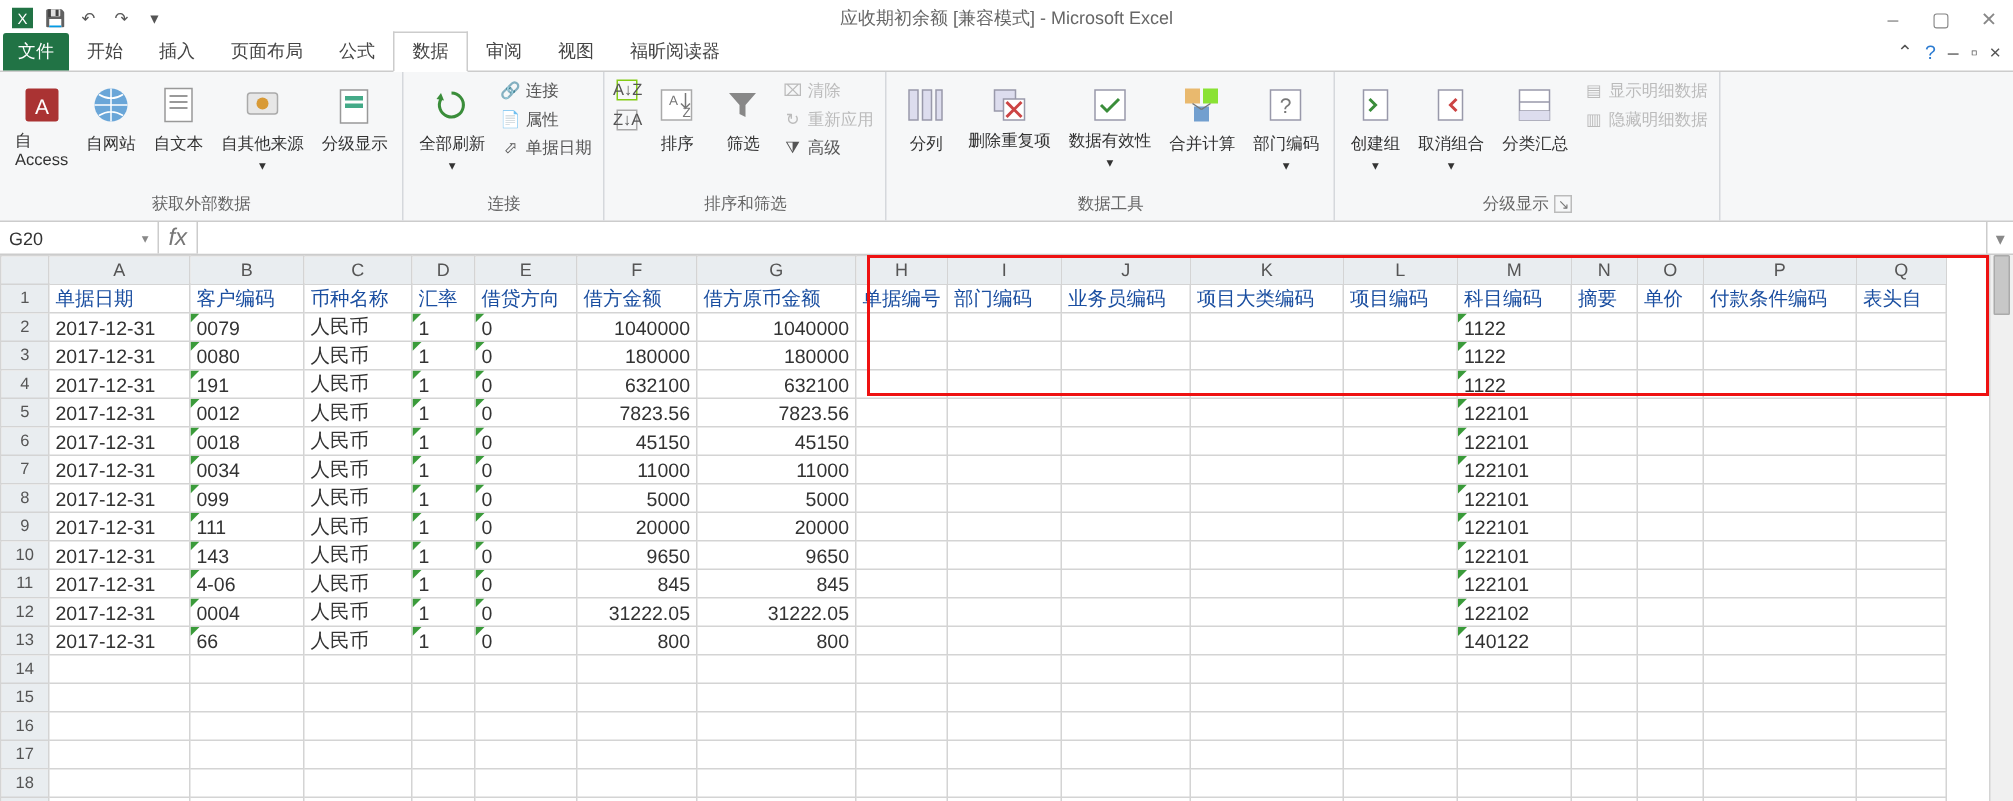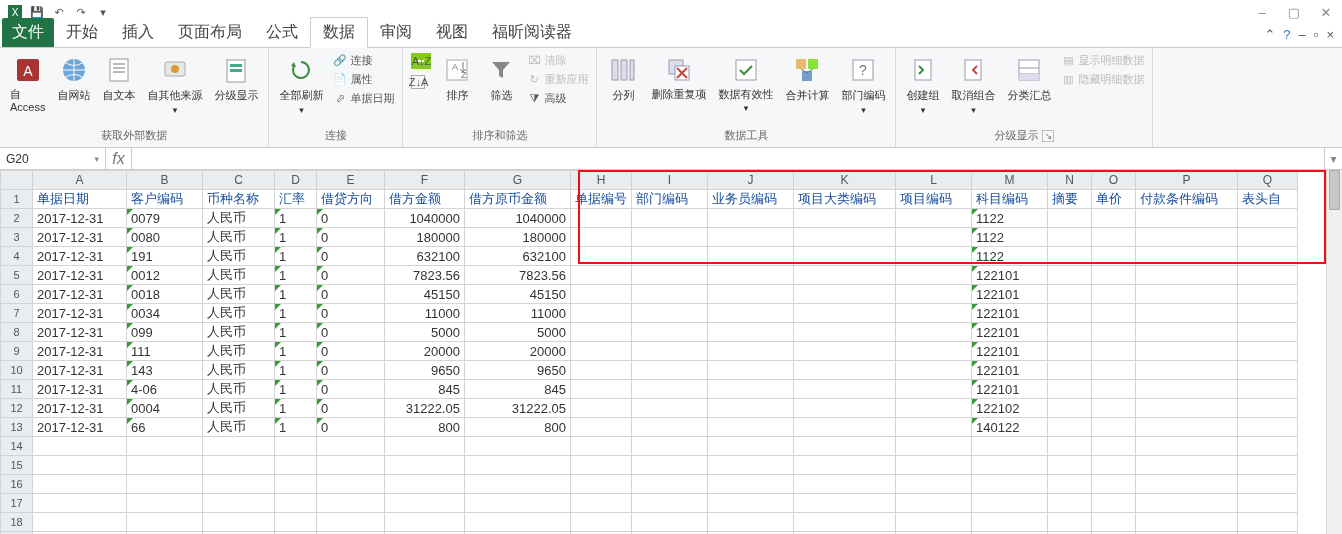--- a/index.html
+++ b/index.html
@@ -8,21 +8,21 @@
   
   .title-bar { height: 24px; background: #fff; display: flex; align-items: center; justify-content: space-between; padding: 0 6px; }
   .title-left { display: flex; align-items: center; gap: 4px; }
   .title-left .qat-btn { width: 18px; height: 18px; display: inline-flex; align-items: center; justify-content: center; font-size: 11px; color: #555; }
   .title-center { position: absolute; left: 50%; transform: translateX(-50%); color: #666; font-size: 12px; }
   .title-right { display: flex; gap: 12px; color: #888; }
   .win-btn { width: 20px; text-align: center; font-size: 13px; }
   
   
   .tabs { height: 24px; background: #fff; border-bottom: 1px solid #ccc; display: flex; align-items: flex-end; padding-left: 2px; position: relative; }
-  .tab { padding: 4px 12px; font-size: 16px; color: #444; cursor: pointer; }
+  .tab { padding: 4px 12px; font-size: 12px; color: #444; cursor: pointer; }
   .tab.file { background: #217345; color: #fff; border-radius: 2px 2px 0 0; padding: 4px 10px; }
   .tab.active { border: 1px solid #ccc; border-bottom: 1px solid #fff; background: #fff; margin-bottom: -1px; }
   .tabs-right { position: absolute; right: 8px; top: 3px; display: flex; gap: 8px; color: #555; font-size: 13px; }
   
   
   .ribbon { height: 100px; background: #f6f7f8; border-bottom: 1px solid #ccc; display: flex; }
   .group { border-right: 1px solid #d5d8dc; padding: 4px 6px 2px 6px; display: flex; flex-direction: column; justify-content: space-between; }
   .group-content { display: flex; align-items: flex-start; gap: 4px; flex: 1; }
   .group-label { text-align: center; font-size: 11px; color: #666; padding: 2px 0; position: relative; }
   .dialog-launcher { display:inline-block; margin-left:4px; width:12px; height:12px; line-height:11px; text-align:center; color:#777; border:1px solid #bbb; font-size:9px; cursor:pointer; }
@@ -70,20 +70,21 @@
         <svg width="14" height="14">
           <rect width="14" height="14" fill="#217345"></rect>
           <text x="7" y="11" font-size="10" text-anchor="middle" fill="#fff">X</text>
         </svg>
       </span>
     <span class="qat-btn">💾</span>
     <span class="qat-btn">↶</span>
     <span class="qat-btn">↷</span>
     <span class="qat-btn">▾</span>
   </div>
+  <div class="title-center">应收期初余额  [兼容模式]  - Microsoft Excel</div>
   <div class="title-right">
     <span class="win-btn">–</span>
     <span class="win-btn">▢</span>
     <span class="win-btn">✕</span>
   </div>
 </div>
 
 <div class="tabs">
   <div class="tab file">文件</div>
   <div class="tab">开始</div>
@@ -190,21 +191,21 @@
           </div>
       </div>
     </div>
     <div class="group-label">连接</div>
   </div>
 
   <div class="group">
     <div class="group-content">
       <div style="display:flex;flex-direction:column;gap:4px;justify-content:center;">
         <div class="mini">
-            <span class="i" style="border:7px solid #84cc16;padding:1px 3px;">A↓Z</span>
+            <span class="i" style="border:1px solid #84cc16;padding:1px 3px;">A↓Z</span>
           </div>
         <div class="mini">
             <span class="i" style="border:1px solid #aaa;padding:1px 3px;">Z↓A</span>
           </div>
       </div>
       <div class="big-btn">
         <span class="icon-slot">
             <svg width="28" height="28">
               <rect x="4" y="4" width="20" height="20" fill="#fff" stroke="#aaa"></rect>
               <text x="9" y="14" font-size="9" fill="#777">A</text>

